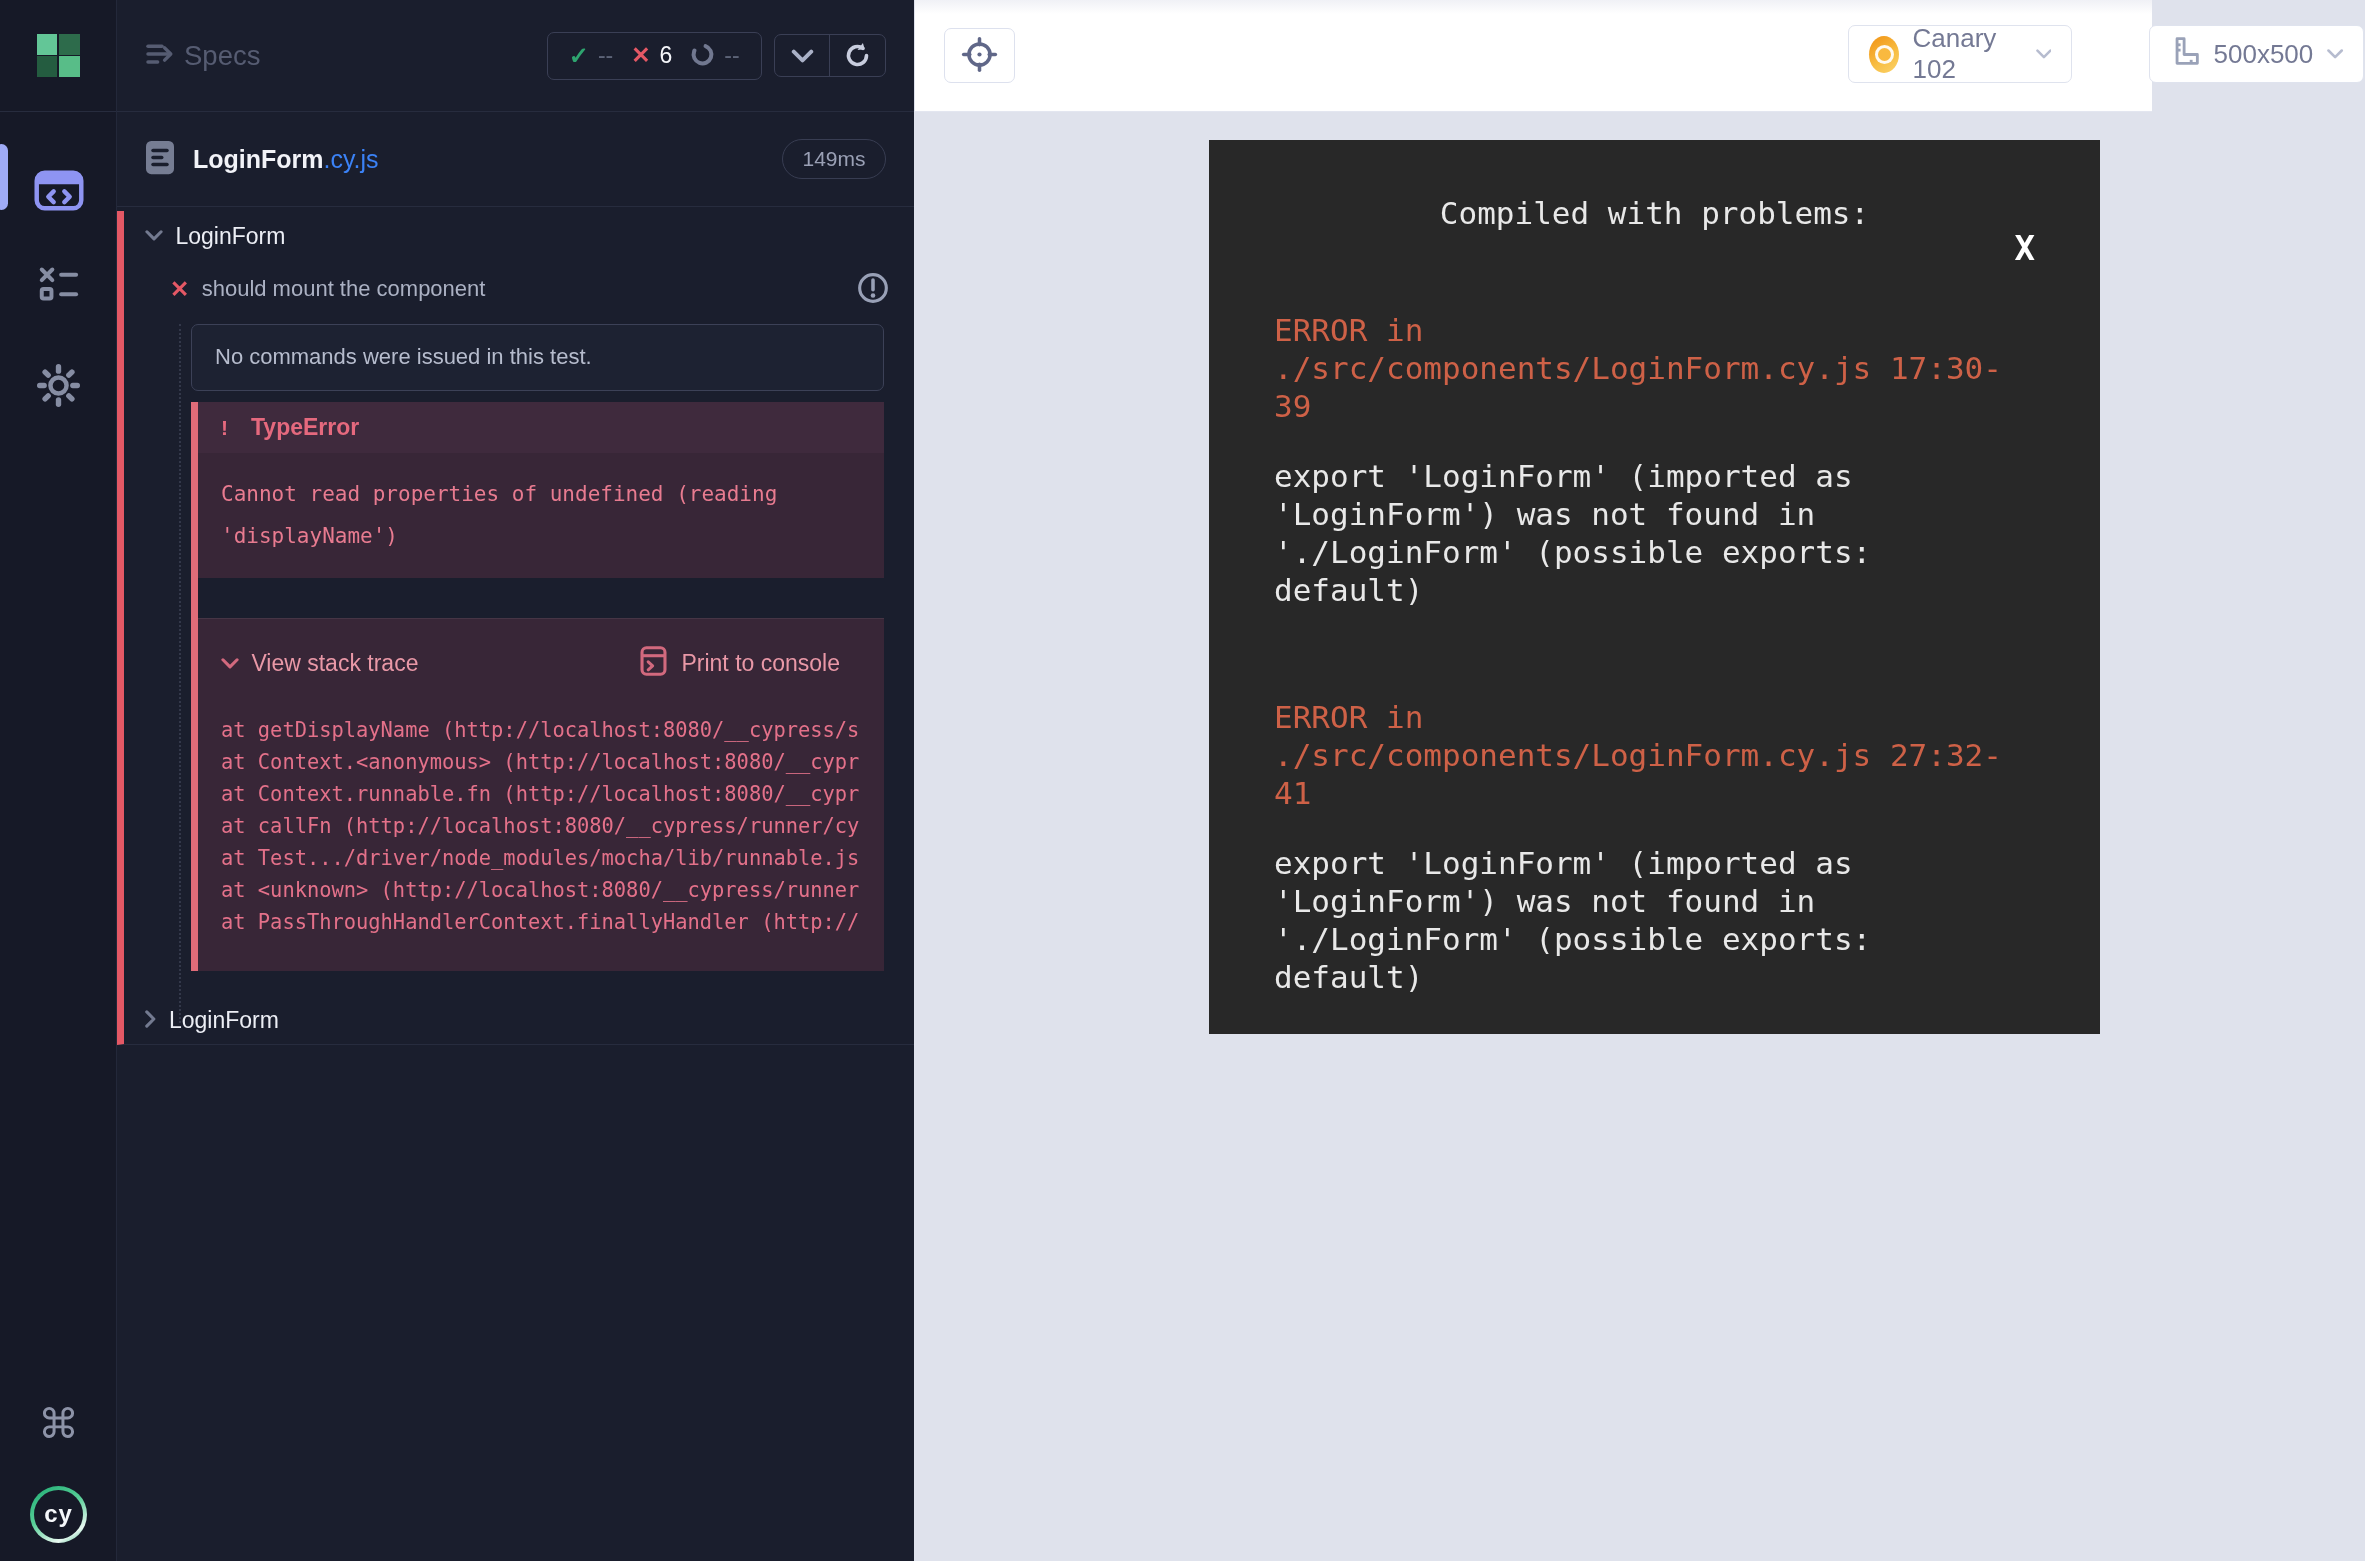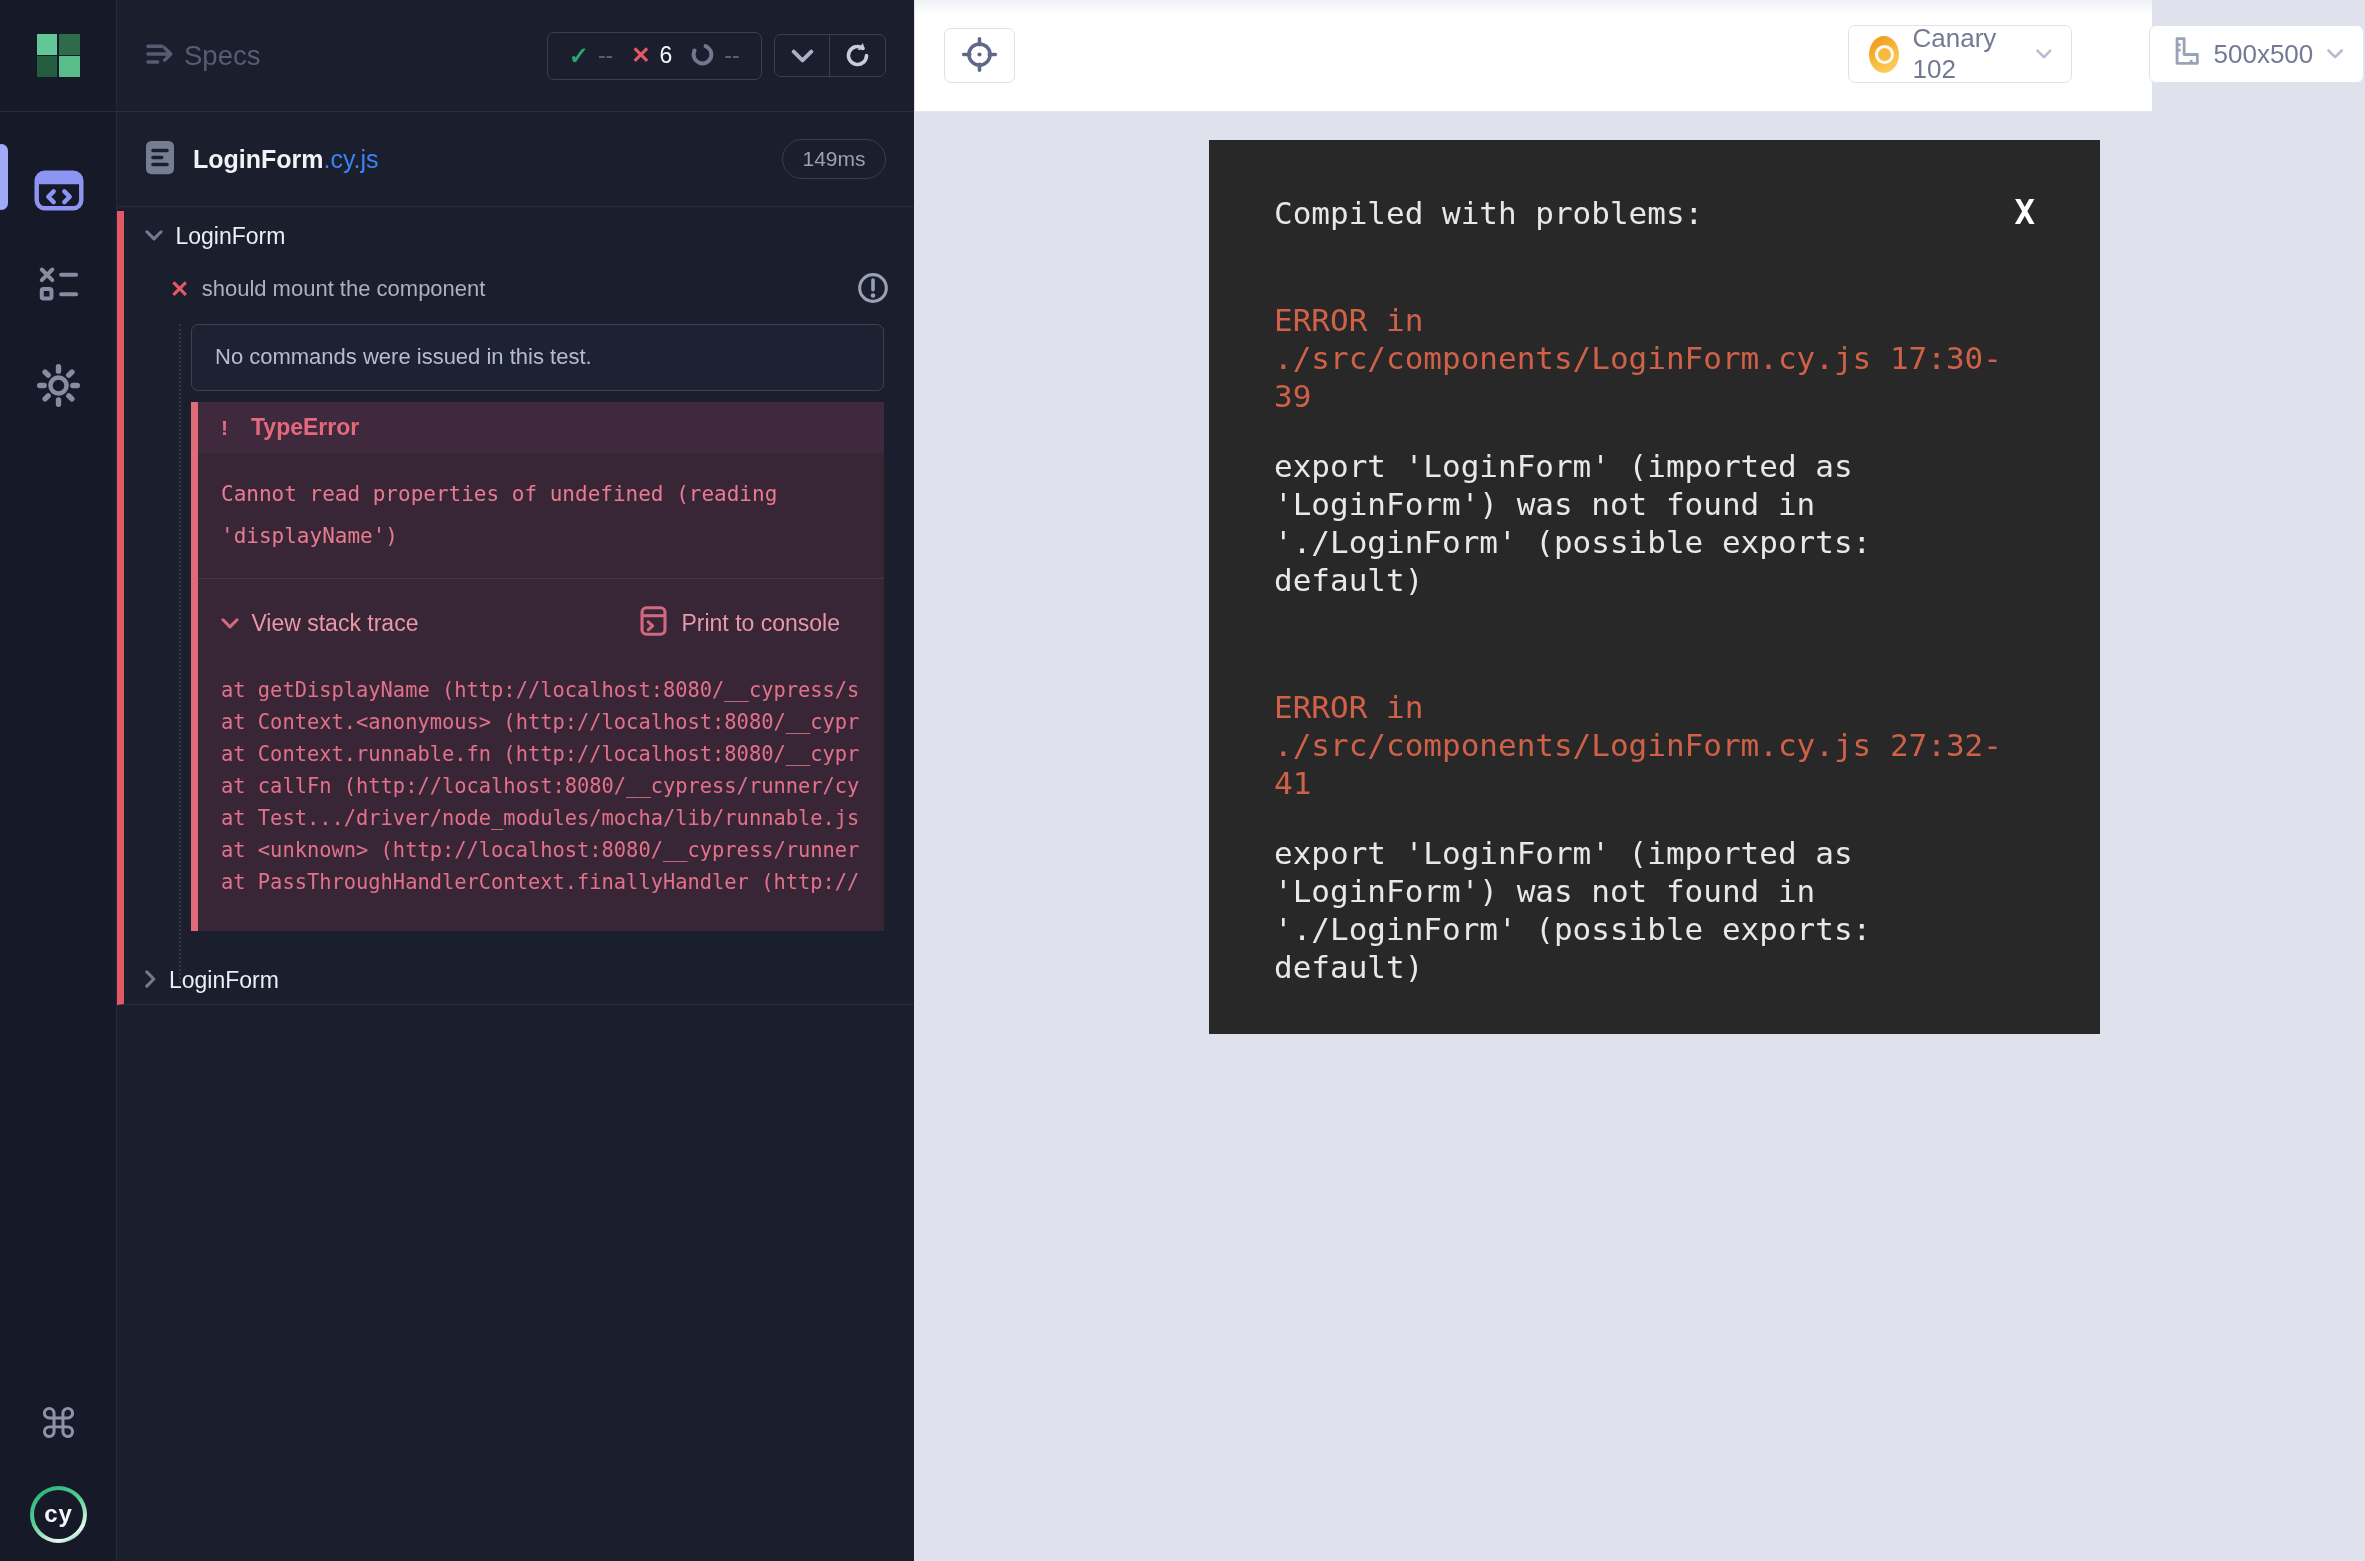--- a/index.html
+++ b/index.html
@@ -54,42 +54,42 @@
   .test-row .spacer { flex:1; }
 
   #attempt-content { position:relative; margin-top:7px; padding-left:67px; padding-right:30px; }
   #attempt-line { position:absolute; left:55px; top:0; bottom:21px; border-left:2.7px dotted #33384a; }
   #no-commands-box { border:0.9px solid #3c4157; background:#1d2232; border-radius:7px; height:67px; display:flex; align-items:center; padding-left:23px; font-size:22px; color:#b6bccd; }
 
   #error-block { margin-top:11.5px; border-left:7px solid #e06c79; }
   #error-header { background:#3f2a3d; height:51px; display:flex; align-items:center; gap:23px; padding-left:23px; font-size:23px; font-weight:bold; color:#e5697e; }
   #error-header .bang { font-size:21px; }
   #error-message { background:#382637; padding:19.5px 21px 21px 23px; font-size:21px; line-height:42px; color:#e87b90; }
-  #error-controls { background:#382637; border-top:0.9px solid rgba(255,255,255,0.07); display:flex; align-items:center; padding:27px 44px 14px 23px; }
+  #error-controls { background:#382637; border-top:0.9px solid rgba(255,255,255,0.07); display:flex; align-items:center; padding:27px 44px 14px 23px;margin-top:40px; }
   #view-stack { display:flex; align-items:center; gap:12.4px; color:#e998a7; font-size:23px; cursor:pointer; }
   #print-console { margin-left:auto; display:flex; align-items:center; gap:14px; color:#e998a7; font-size:23px; cursor:pointer; }
   #stack-trace { background:#382637; padding:18px 0 33px 23px; }
   #stack-trace .frame { font-size:20.4px; line-height:32px; color:#e4718a; white-space:nowrap; overflow:hidden; }
 
   .collapsed-row { margin-top:27px; height:46px; display:flex; align-items:center; padding-left:21px; gap:12.4px; cursor:pointer; }
   .collapsed-row .suite-label { font-size:23px; color:#eceef5; }
 
   
   #right { position:absolute; left:915px; top:0; width:1237px; height:1562px; }
   #topbar { position:relative; height:112px; background:linear-gradient(#f0f1f6, #ffffff 14px); border-bottom:0.9px solid #e3e6f0; }
   #crosshair-btn { position:absolute; left:29px; top:28px; width:71px; height:55px; border:0.9px solid #dde1ee; border-radius:7px; background:#fff; display:flex; align-items:center; justify-content:center; cursor:pointer; }
   .tb-btn { position:absolute; top:25px; height:58px; border:0.9px solid #dfe3ee; border-radius:7px; background:#fff; display:flex; align-items:center; gap:14px; padding:0 19.5px; cursor:pointer; font-size:26px; color:#747994; }
   #browser-btn { left:933px; width:224px; }
   #viewport-btn { left:1234px; width:215px; }
   .canary-icon { width:37px; height:37px; border-radius:50%; background:linear-gradient(145deg,#f2991b 10%,#f8bf45 60%,#fbd36a); position:relative; }
   .canary-icon::after { content:""; position:absolute; left:6.2px; top:9px; width:13.3px; height:13.3px; border:3.5px solid rgba(255,255,255,0.92); border-radius:50%; background:#f9b93f; }
 
   
   #overlay-panel { position:absolute; left:294px; top:140px; width:891px; height:894px; background:#282828; color:#e8e8e8; padding:55px 65px; font-family:"DejaVu Sans Mono", monospace; }
-  #overlay-title-row { display:flex; align-items:flex-start; margin-bottom:70px; }
+  #overlay-title-row { display:flex; align-items:center; margin-bottom:46px;flex-direction:column; }
   #overlay-title { font-size:31px; }
   #overlay-close { margin-left:auto; font-size:34px; font-weight:bold; color:#ffffff; cursor:pointer; line-height:1; }
   .compile-error { margin-bottom:89px; }
   .compile-error .err-header { color:#ce6147; font-size:31px; line-height:38px; white-space:pre-wrap; margin-bottom:32px; }
   .compile-error .err-body { color:#e8e8e8; font-size:31px; line-height:38px; white-space:pre-wrap; }
 </style>
 </head>
 <body>
 
 <div id="app">

